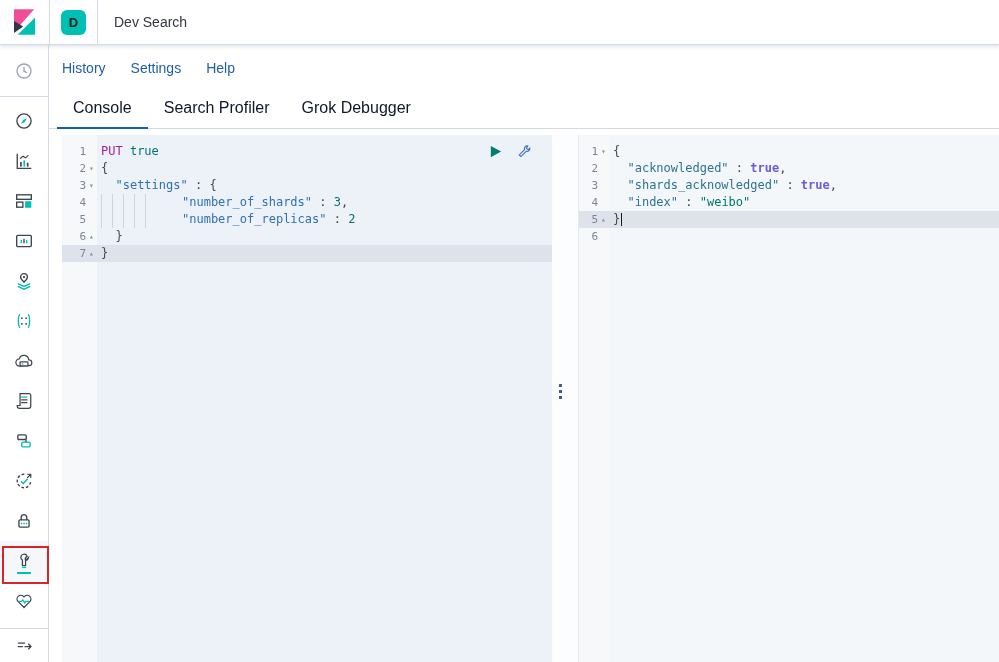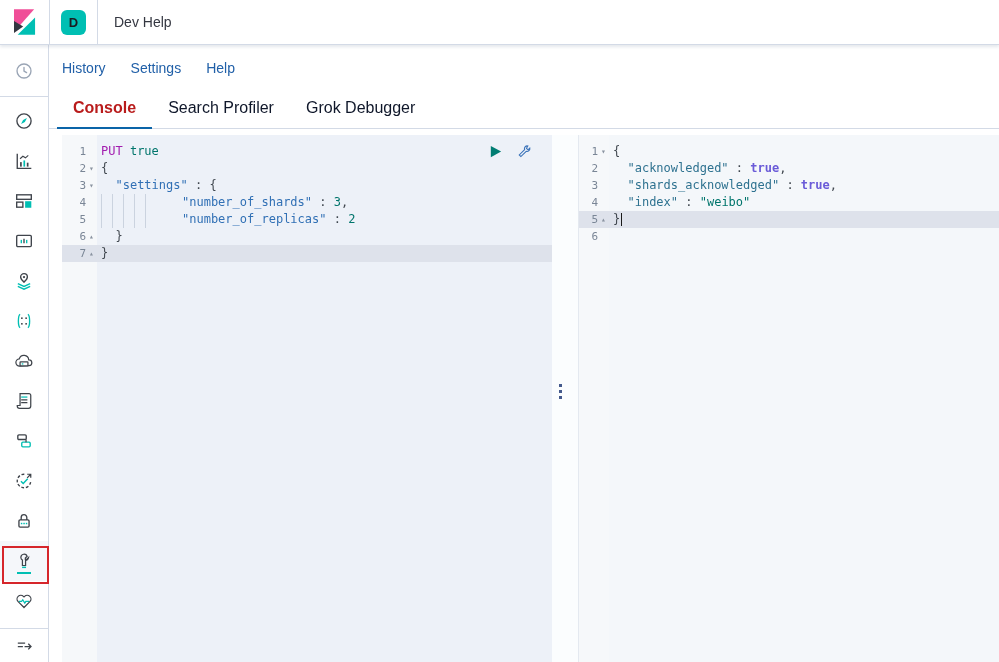--- a/index.html
+++ b/index.html
@@ -32,21 +32,21 @@
   .sb-bottom .nav-item{height:33px;}
   .annotation-box{position:absolute;left:2px;top:546px;width:43px;height:34px;
                   border:2px solid #D6262B;z-index:20;pointer-events:none;}
 
   
   .main{position:absolute;left:49px;top:45px;right:0;bottom:0;background:#fff;display:flex;flex-direction:column;}
   .menu-row{padding:15px 0 7px 13px;display:flex;gap:25px;}
   .menu-link{color:#2160A8;font-size:14px;font-weight:500;text-decoration:none;cursor:pointer;}
   .tabs-row{display:flex;padding-left:8px;margin-top:6px;border-bottom:1px solid #D3DAE6;}
   .tab{padding:10px 16px;font-size:16px;color:#0f172a;cursor:pointer;border-bottom:2px solid transparent;margin-bottom:-1px;}
-  .tab.active{color:#b91c1c;border-bottom-color:#0A64A8;font-weight:bold;}
+  .tab.active{color:#0f172a;border-bottom-color:#0A64A8;}
 
   
   .editors{flex:1;display:flex;margin:6px 0 0 13px;min-height:0;}
   .panel{position:relative;font-family:"DejaVu Sans Mono","Liberation Mono",monospace;font-size:12px;line-height:17px;}
   .panel-left{width:490px;background:#EDF1F8;}
   .panel-left::before{content:"";position:absolute;left:0;top:0;bottom:0;width:35px;background:#F6F8FA;}
   .panel-right{flex:1;background:#F4F7FA;}
   .panel-right::before{content:"";position:absolute;left:0;top:0;bottom:0;width:30px;background:#F6F8FA;}
   .divider{width:26px;background:#FBFDFE;border-right:1px solid #E4E9F0;position:relative;}
   .drag-dots{position:absolute;left:7px;top:249px;display:flex;flex-direction:column;gap:3px;cursor:col-resize;}
@@ -84,21 +84,21 @@
   <div class="logo-cell">
     <svg width="22" height="26" viewBox="0 0 24 28">
       <polygon points="0,0 22,0 0,25" fill="#F04E98"></polygon>
       <polygon points="0,13 10,19 0,26" fill="#343741"></polygon>
       <polygon points="23,9 23,28 4,28" fill="#00BFB3"></polygon>
     </svg>
   </div>
   <div class="badge-cell">
     <div class="app-badge">D</div>
   </div>
-  <div class="header-title">Dev Help</div>
+  <div class="header-title">Dev Search</div>
 </div>
 
 <div class="sidebar">
   <div class="sb-top">
       <div class="nav-item">
         <span class="icon" style="height: 18px; width: 18px;">
           <svg viewBox="0 0 16 16">
             <circle cx="8" cy="8" r="6.2" fill="none" stroke="#9AA5B5" stroke-width="1.2"></circle>
             <path d="M8 4.8V8l2.3 1.4" fill="none" stroke="#9AA5B5" stroke-width="1.2" stroke-linecap="round"></path>
           </svg>

